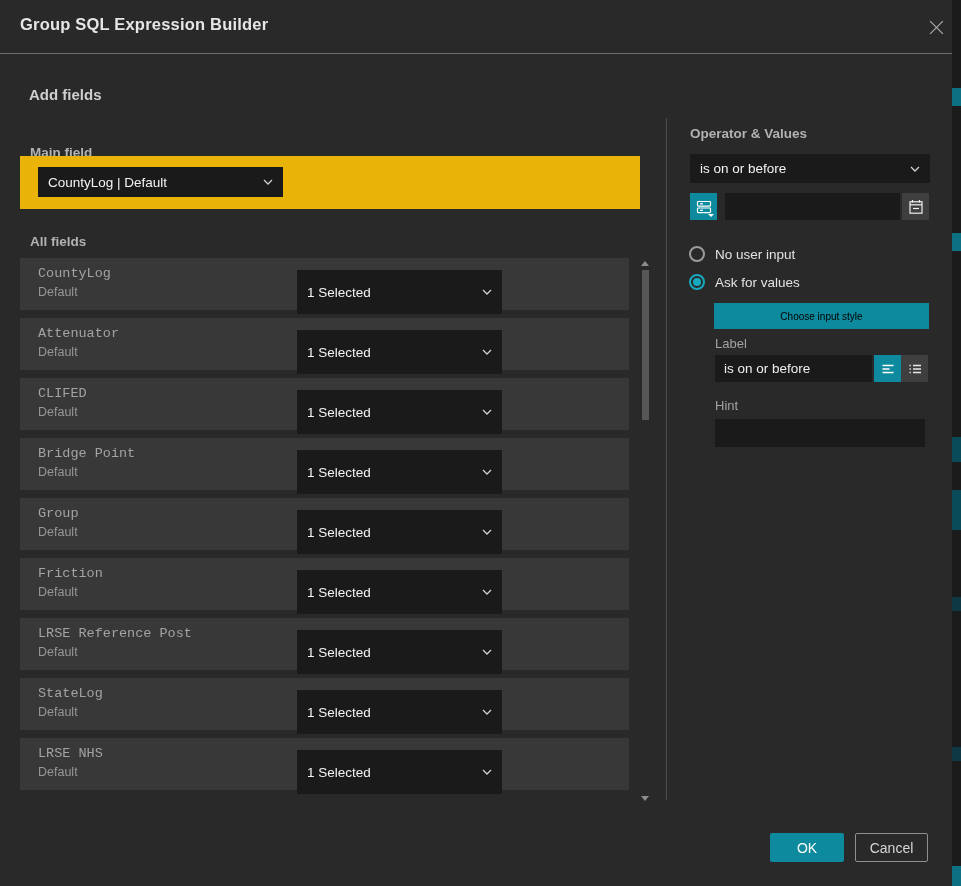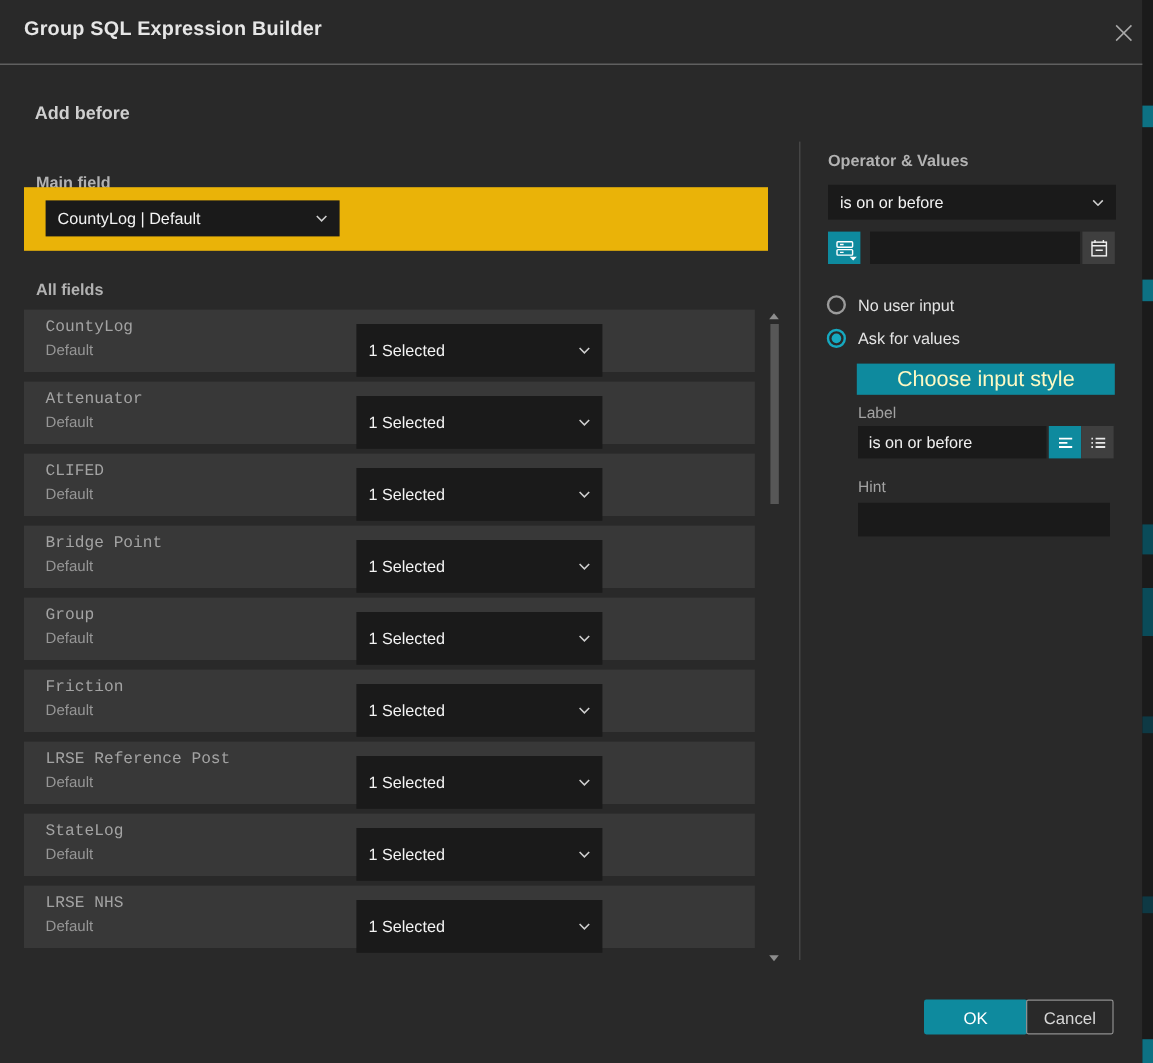--- a/index.html
+++ b/index.html
@@ -63,49 +63,49 @@
   .date-input{left:725px;top:193px;width:175px;height:27px;}
 
   .radio-row{position:absolute;left:689px;display:flex;align-items:center;gap:10px;cursor:pointer;height:18px;}
   .radio-1{top:245px;} .radio-2{top:273px;}
   .radio{width:16px;height:16px;border-radius:50%;border:2px solid #9b9b9b;box-sizing:border-box;flex:0 0 auto;}
   .radio.checked{border-color:#16a9c0;position:relative;}
   .radio.checked::after{content:"";position:absolute;left:2px;top:2px;right:2px;bottom:2px;border-radius:50%;background:#16a9c0;}
   .radio-label{font-size:13.5px;color:#e3e3e3;}
 
   .choose-btn{position:absolute;left:714px;top:303px;width:215px;height:26px;background:#0e8a9e;
-              color:#fef9c3;border:none;font-size:18px;cursor:pointer;font-family:inherit;}
+              color:#000000;border:none;font-size:10px;cursor:pointer;font-family:inherit;}
   .cap{position:absolute;font-size:13px;color:#a2a2a2;}
   .cap-label{left:715px;top:336px;}
   .cap-hint{left:715px;top:398px;}
   .label-input{left:715px;top:355px;width:157px;height:27px;}
   .btn-align{left:874px;top:355px;background:#0e8a9e;}
   .btn-list{left:901px;top:355px;background:#3f3f3f;}
   .hint-input{left:715px;top:419px;width:210px;height:28px;}
 
-  .ok-btn{position:absolute;left:770px;top:833px;width:86px;height:29px;background:#0e8a9e;color:#fff;
+  .ok-btn{position:absolute;left:770px;top:833px;width:74px;height:29px;background:#0e8a9e;color:#fff;
           border:none;border-radius:2px;font-size:14px;cursor:pointer;font-family:inherit;}
   .cancel-btn{position:absolute;left:855px;top:833px;width:73px;height:29px;background:transparent;color:#d6d6d6;
           border:1px solid #8f8f8f;border-radius:2px;font-size:14px;cursor:pointer;font-family:inherit;}
 </style>
 </head>
 <body>
 
 <div class="stage">
 
   <div class="dialog">
 
     <div class="title">Group SQL Expression Builder</div>
     <button class="close-btn">
       <svg width="17" height="17" viewBox="0 0 16 16">
           <path d="M2 2l12 12M14 2L2 14" fill="none" stroke="#a8a8a8" stroke-width="1.2"></path>
         </svg>
     </button>
 
-    <div class="h-add">Add before</div>
+    <div class="h-add">Add fields</div>
     <div class="sub-label lbl-main">Main field</div>
 
     <div class="main-panel">
       <div class="dd dd-layer">
         <span>CountyLog | Default</span>
         <svg class="chev" width="10" height="6" viewBox="0 0 10 6">
             <path d="M1 1l4 4 4-4" fill="none" stroke="#cfcfcf" stroke-width="1.3"></path>
           </svg>
       </div>
     </div>

